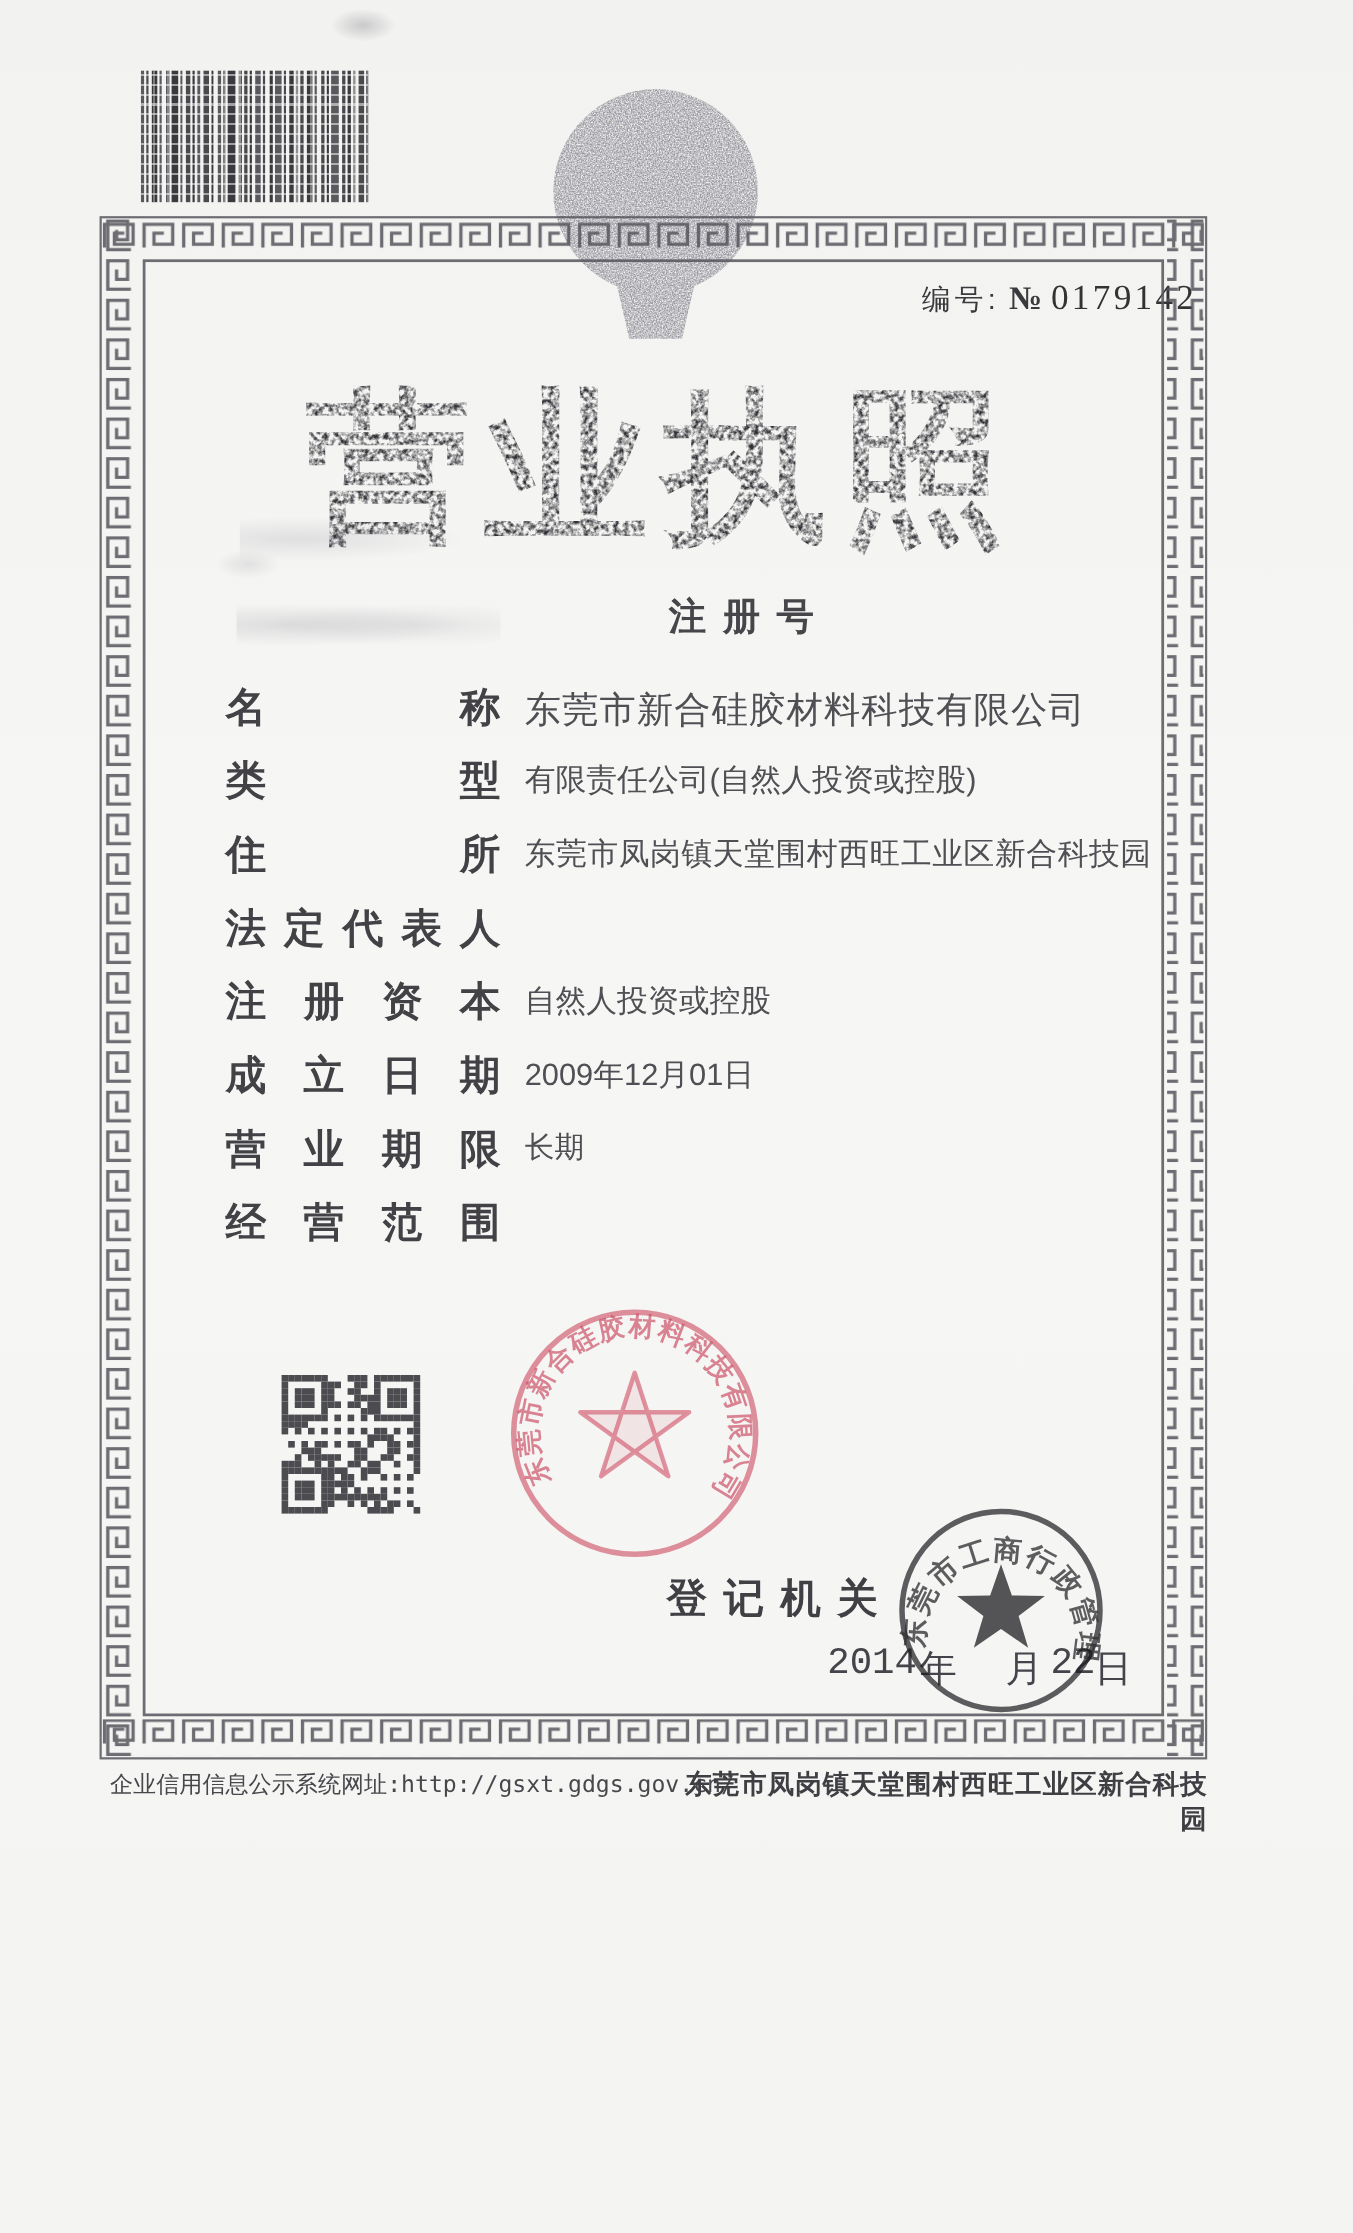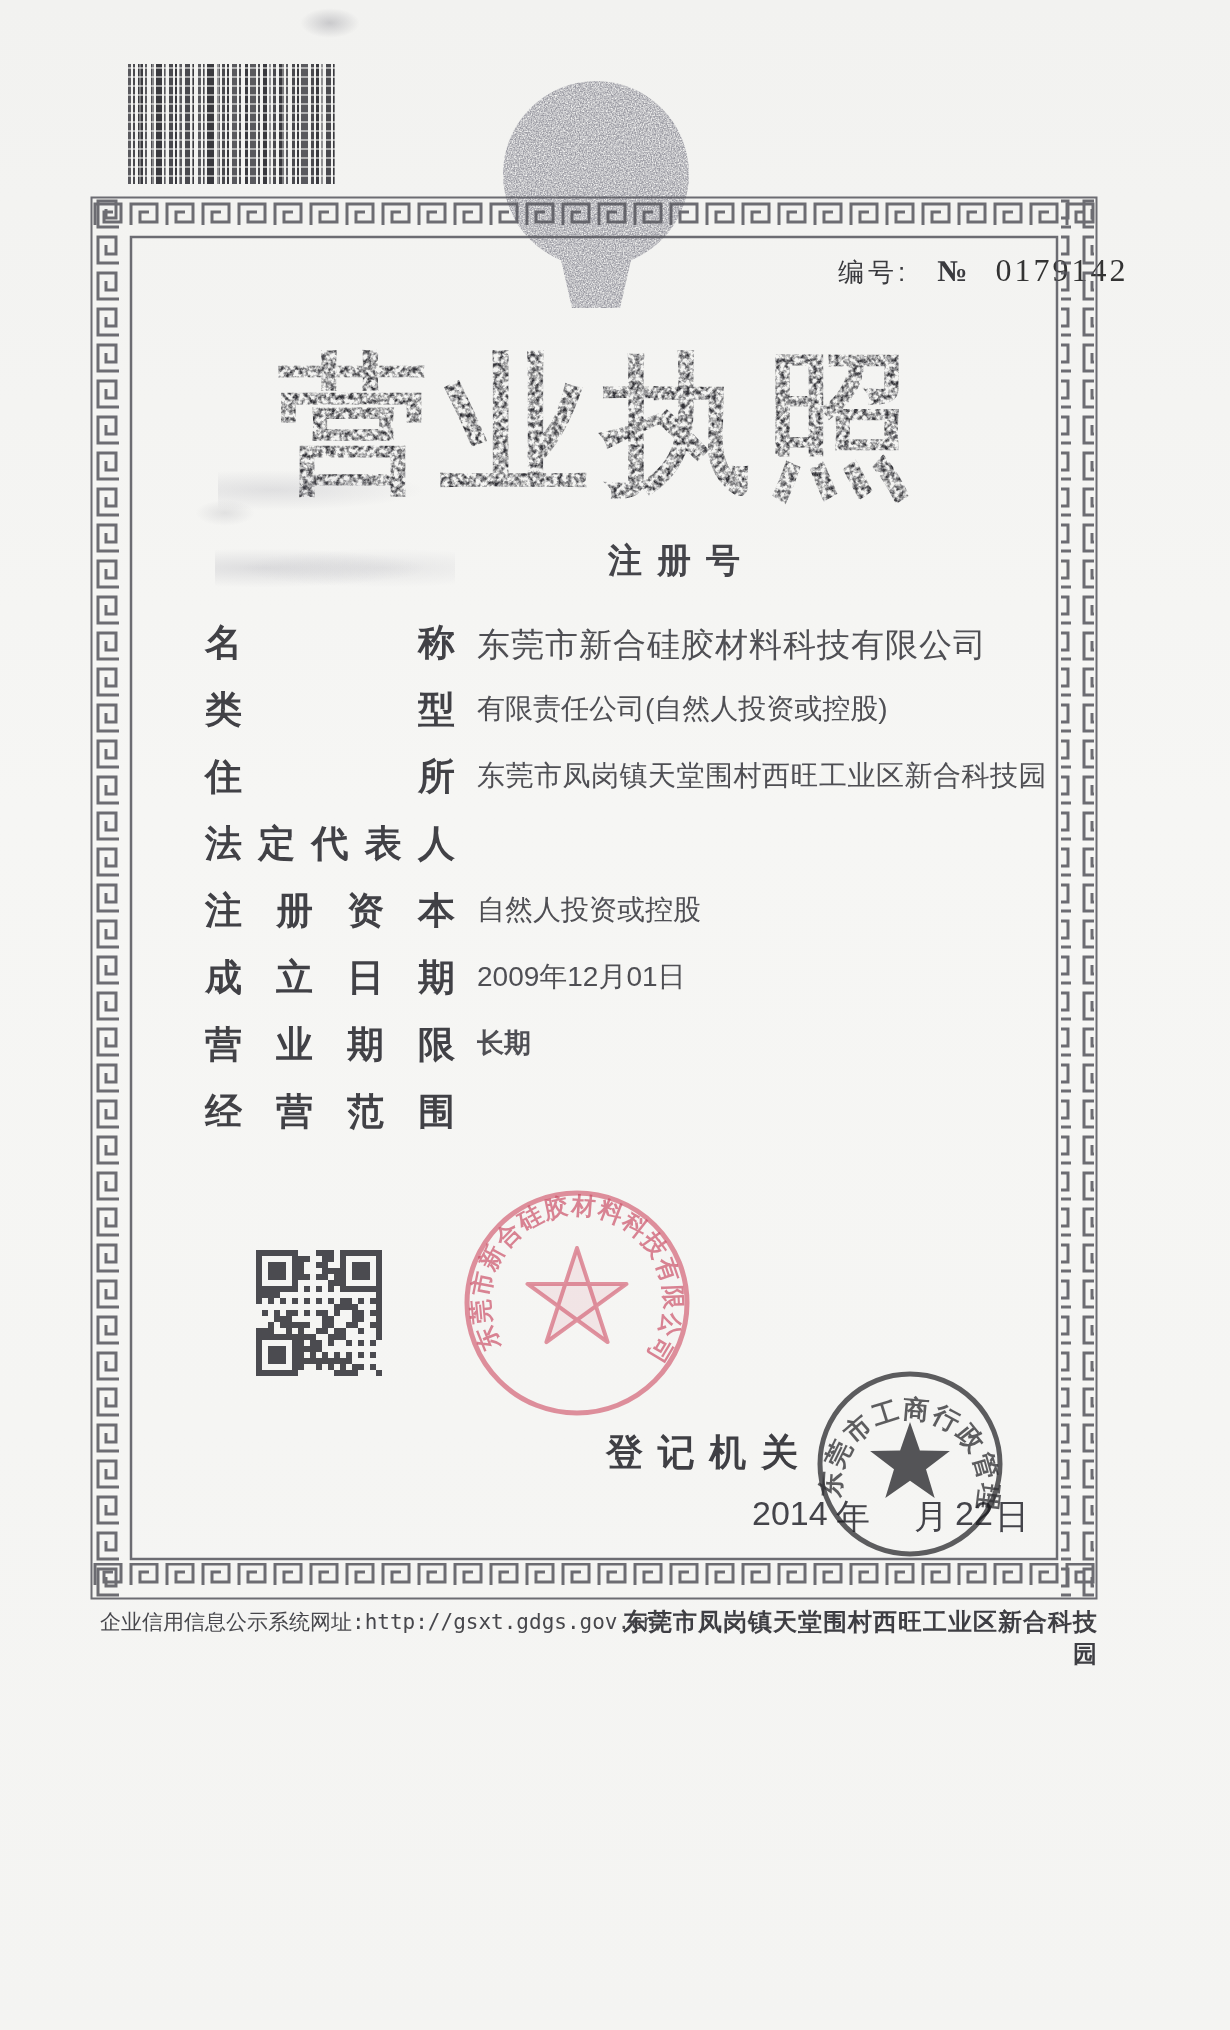--- a/index.html
+++ b/index.html
@@ -13,21 +13,21 @@
   .barcode .bar{display:inline-block;height:100%;vertical-align:top;}
   .barcode::after{content:"";position:absolute;inset:0;
        background:repeating-linear-gradient(0deg,transparent 0 7px,rgba(246,246,244,.55) 7px 9px),
                   repeating-linear-gradient(90deg,transparent 0 11px,rgba(246,246,244,.35) 11px 13px);}
 
   
   .emblem{position:absolute;left:490px;top:74px;}
   .title-svg{position:absolute;left:90px;top:318px;}
 
   
-  .serial{position:absolute;left:838px;top:252px;display:flex;align-items:baseline;gap:28px;color:#3a3a3e;}
+  .serial{position:absolute;left:838px;top:252px;display:flex;align-items:baseline;gap:8px;color:#3a3a3e;}
   .serial .lbl{font-size:26px;letter-spacing:4px;}
   .serial .no-symbol{font-family:"Liberation Serif",serif;font-weight:bold;font-size:30px;}
   .serial .num{font-family:"Liberation Serif",serif;font-size:32px;letter-spacing:3px;color:#333;}
 
   
   .frame{position:absolute;left:90px;top:196px;opacity:.85;}
 
   
   .regno-label{position:absolute;left:608px;top:538px;width:132px;font-size:34px;font-weight:600;color:#45454a;}
   .regno-num{position:absolute;left:760px;top:532px;font-family:"Liberation Serif",serif;font-size:38px;
@@ -37,37 +37,37 @@
   .rows{position:absolute;left:205px;top:0;width:880px;}
   .row{position:absolute;left:0;width:880px;height:56px;}
   .row .flabel{position:absolute;left:0;top:0;width:250px;font-size:37px;font-weight:600;color:#414146;}
   .row .fvalue{position:absolute;left:272px;top:5px;width:600px;color:#4f4f54;}
   .char-justify{display:flex;justify-content:space-between;}
   .v-name{font-size:33px;letter-spacing:1px;}
   .v-type{font-size:28px;top:8px;}
   .v-addr{font-size:28px;top:8px;letter-spacing:.5px;}
   .v-rep,.v-cap{font-size:28px;top:8px;}
   .v-date{font-size:28px;top:8px;}
-  .v-term{font-size:27px;top:9px;font-weight:bold;}
+  .v-term{font-size:27px;top:9px;}
   .v-scope{font-size:20px;line-height:26.5px;top:6px;width:585px;color:#48484c;text-align:justify;}
 
   
   .qr{position:absolute;left:256px;top:1250px;width:140px;height:140px;padding:0;
       display:grid;grid-template-columns:repeat(21,6px);grid-auto-rows:6px;opacity:.88;filter:blur(.3px);}
   .qr i{display:block;}
   .qr i.d{background:#34343a;}
 
   
   .seal-red{position:absolute;left:452px;top:1178px;opacity:.9;}
   .seal-black{position:absolute;left:806px;top:1360px;opacity:.9;}
 
   
   .registry-label{position:absolute;left:606px;top:1428px;width:192px;font-size:37px;font-weight:600;color:#3f3f44;}
   .date span{position:absolute;top:1494px;font-size:34px;color:#44444a;}
-  .date .num{font-family:Liberation Sans, sans-serif;}
+  .date .num{font-family:Liberation Mono, monospace;}
 
   
   .footer-left{position:absolute;left:100px;top:1608px;font-family:"DejaVu Sans Mono",monospace;
                font-size:21px;color:#47474c;}
   .footer-right{position:absolute;left:620px;top:1606px;width:478px;text-align:right;font-size:24px;
                 font-weight:600;color:#3e3e43;letter-spacing:1px;}
 
   
   .ghost{position:absolute;pointer-events:none;}
   .g1{left:218px;top:468px;width:220px;height:44px;

